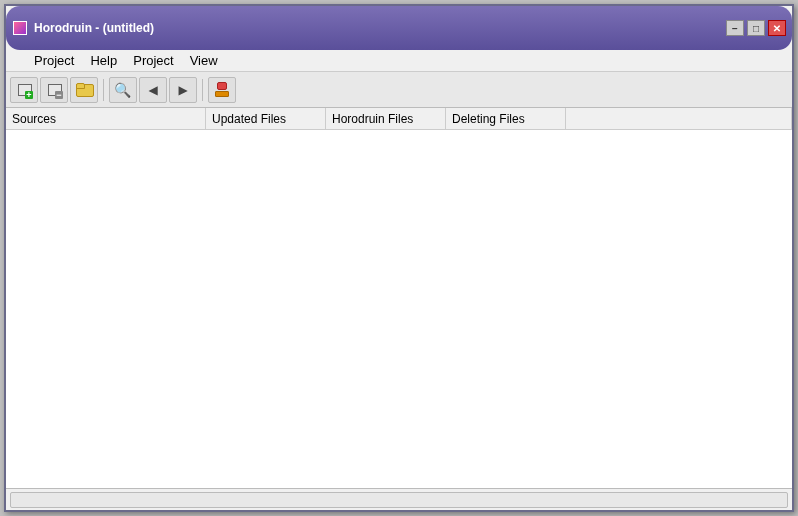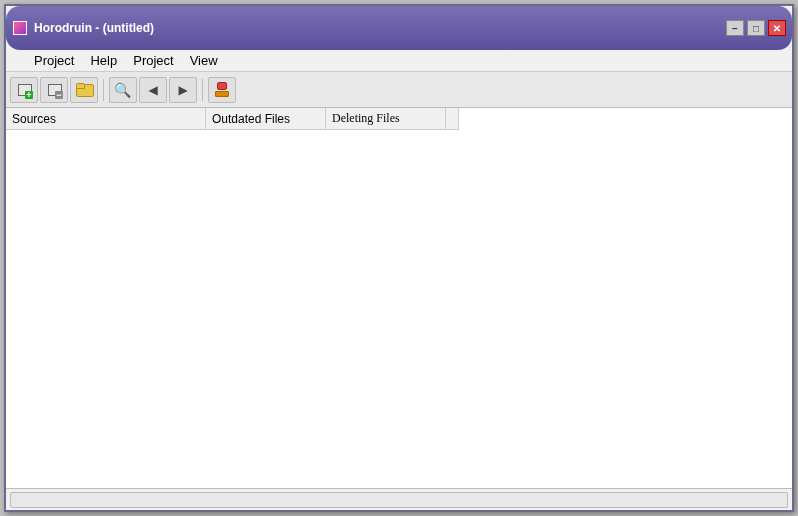--- a/index.html
+++ b/index.html
@@ -262,21 +262,21 @@
       background: #dd8800;
       border: 1px solid #aa6600;
       border-radius: 1px;
       margin-top: 1px;
     }
 
     
     .main-content {
       flex: 1;
       display: flex;
-      flex-direction: row;
+      flex-direction: column;
       background: white;
       overflow: hidden;
     }
 
     
     .table-header {
       display: flex;
       height: 22px;
       background: #f0f0f0;
       border-bottom: 1px solid #ccc;
@@ -290,21 +290,21 @@
       font-size: 12px;
       color: #000;
       border-right: 1px solid #ccc;
       font-weight: normal;
     }
 
     .col-sources { width: 200px; }
     .col-updated { width: 120px; }
     .col-outdated { width: 120px; }
     .col-missing  { width: 120px; }
-    .col-deleting { width: 120px; font-family: Liberation Serif, serif; }
+    .col-deleting { width: 120px; }
     .col-extra    { flex: 1; }
 
     
     .table-body {
       flex: 1;
       background: white;
       overflow: auto;
     }
 
     
@@ -394,21 +394,22 @@
           <div class="robot-base"></div>
         </div>
       </div>
     </div>
   </div>
 
   <div class="main-content">
 
     <div class="table-header">
       <div class="col-header col-sources">Sources</div>
-      <div class="col-header col-outdated">Outdated Files</div>
+      <div class="col-header col-updated">Updated Files</div>
+      <div class="col-header col-outdated">Horodruin Files</div>
       <div class="col-header col-deleting">Deleting Files</div>
       <div class="col-header col-extra"></div>
     </div>
 
     <div class="table-body"></div>
   </div>
 
   <div class="statusbar">
     <div class="status-panel">
       <span class="status-text"></span>

